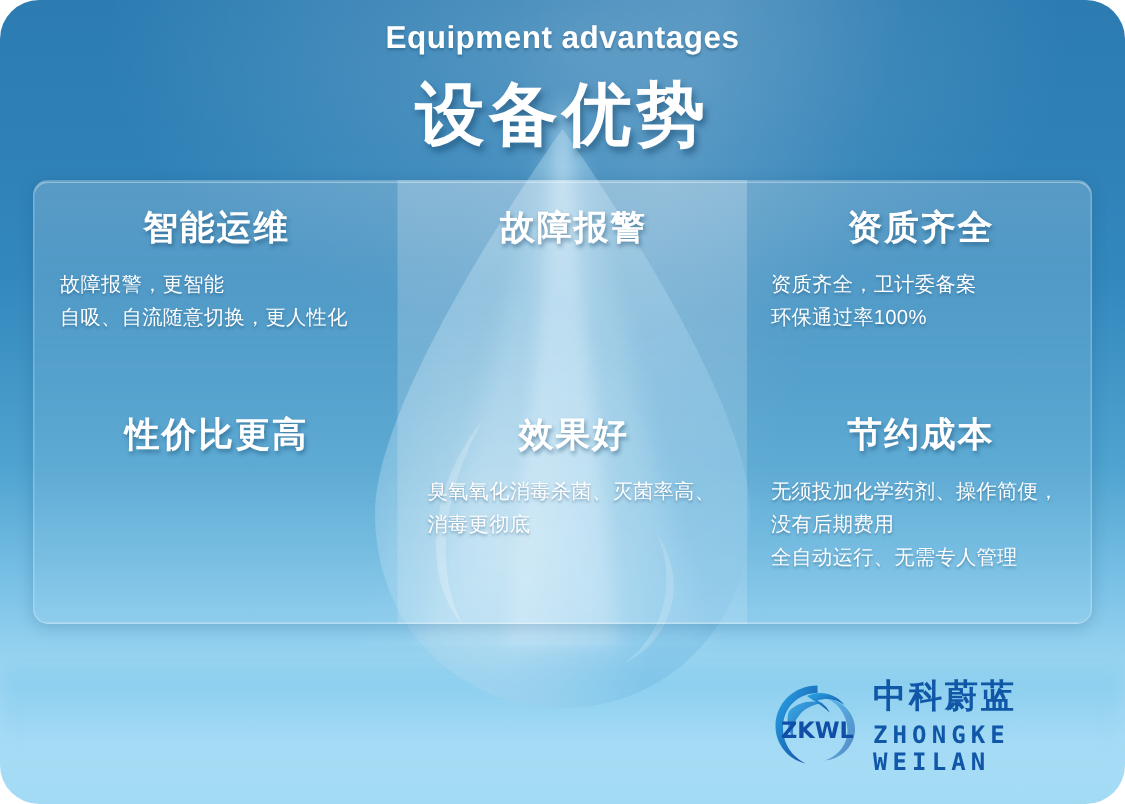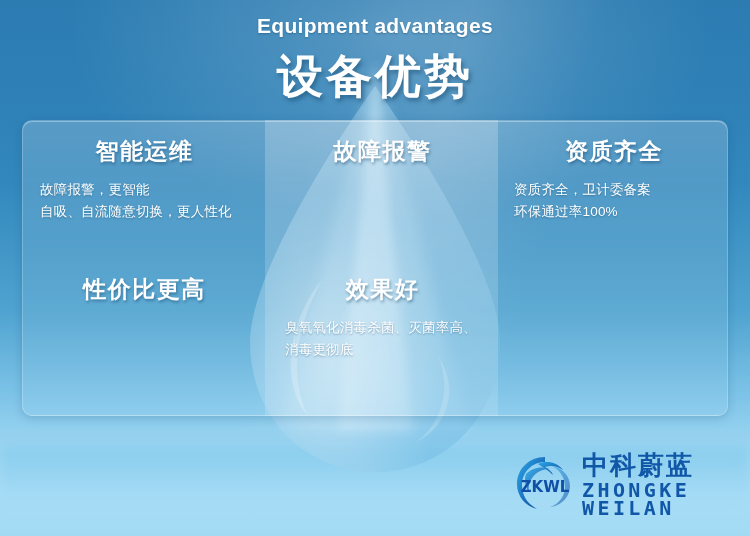--- a/index.html
+++ b/index.html
@@ -17,20 +17,21 @@
     font-family: "Liberation Sans", "DejaVu Sans", sans-serif;
     background: linear-gradient(180deg,
         #2c7cb2 0%,
         #2e80b6 18%,
         #3288bd 34%,
         #4fa3d0 58%,
         #7ec4e8 74%,
         #9fd7f2 84%,
         #a9ddf6 92%,
         #a2daf4 100%);
+    border-radius: 26px;
   }
 
   
   .bg-sheen {
     position: absolute;
     left: 0; top: 0; right: 0; height: 430px;
     background:
       radial-gradient(ellipse 520px 300px at 52% 8%, rgba(255,255,255,0.20) 0%, rgba(255,255,255,0.0) 62%),
       linear-gradient(105deg, rgba(255,255,255,0.0) 40%, rgba(255,255,255,0.09) 55%, rgba(255,255,255,0.0) 70%);
     pointer-events: none;
@@ -174,29 +175,29 @@
   }
   .logo-mark {
     width: 62px;
     height: 58px;
     flex: 0 0 auto;
     position: relative;
   }
   .logo-text { margin-left: 6px; }
   .logo-cn {
     color: #1157a8;
-    font-size: 26px;
+    font-size: 22px;
     font-weight: bold;
     letter-spacing: 2px;
     line-height: 32px;
     font-family: "DejaVu Sans", "Liberation Sans", sans-serif;
   }
   .logo-en {
     color: #1157a8;
-    font-size: 20px;
+    font-size: 16px;
     font-weight: bold;
     letter-spacing: 3.4px;
     line-height: 18px;
     font-family: "DejaVu Sans Mono", "Liberation Mono", monospace;
   }
 </style>
 </head>
 <body>
 
 <div class="poster">
@@ -260,20 +261,28 @@
     </div>
 
     <div class="cell c2 row2">
       <div class="cell-title">效果好</div>
       <div class="cell-lines">
         <div class="cell-line">臭氧氧化消毒杀菌、灭菌率高、</div>
         <div class="cell-line">消毒更彻底</div>
       </div>
     </div>
 
+    <div class="cell c3 row2">
+      <div class="cell-title">节约成本</div>
+      <div class="cell-lines">
+        <div class="cell-line">无须投加化学药剂、操作简便，</div>
+        <div class="cell-line">没有后期费用</div>
+        <div class="cell-line">全自动运行、无需专人管理</div>
+      </div>
+    </div>
 
   </div>
 
   <div class="logo">
     <div class="logo-mark">
       <svg viewBox="0 0 62 58" width="62" height="58">
         <defs>
           <linearGradient id="wg" x1="0" y1="0" x2="1" y2="1">
             <stop offset="0%" stop-color="#2aa8e8"></stop>
             <stop offset="100%" stop-color="#11439b"></stop>

